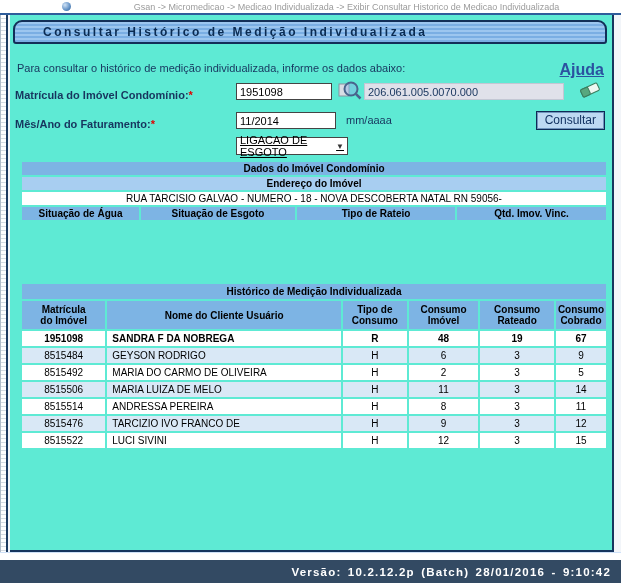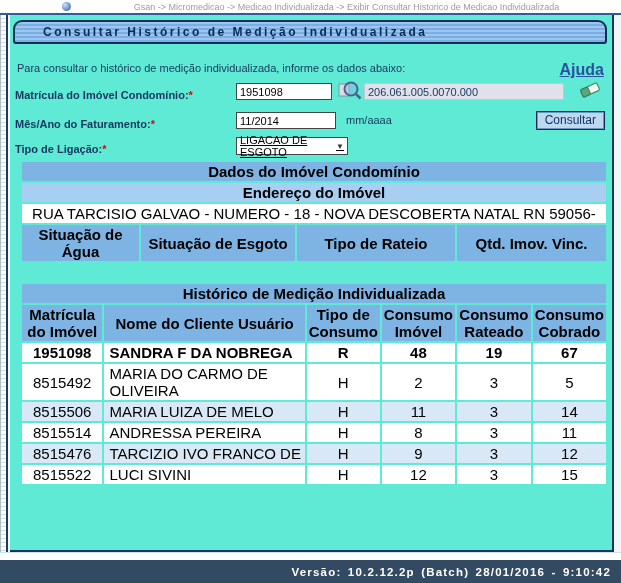--- a/index.html
+++ b/index.html
@@ -31,21 +31,21 @@
   .flabel{font-size:11px;font-weight:bold;color:#17355e;white-space:nowrap;}
   .req{color:#e00000;font-weight:bold;}
   .fld{font-size:11px;color:#000;border:1px solid #444;background:#fff;height:17px;box-sizing:border-box;padding:1px 3px;font-family:"Liberation Sans",sans-serif;}
   .ro{background:#e0e1ea;border:1px solid #c3c7d4;color:#17355e;}
   .hint{font-size:11px;color:#17355e;}
   .btn{font-family:"Liberation Sans",sans-serif;font-size:12px;color:#10305f;background:#bdd9f2;border:1px solid #0e2a55;box-shadow:0 0 0 1px #6f94bd inset;padding:1px 8px 2px 8px;cursor:pointer;}
   .selectbox{width:112px;height:18px;box-sizing:border-box;border:1px solid #444;background:#fff;font-size:11px;color:#000;display:flex;align-items:center;justify-content:space-between;padding:0 3px;cursor:pointer;text-decoration:underline;}
   .selarrow{font-size:8px;color:#333;}
 
   table{border-collapse:separate;border-spacing:2px;}
-  td,th{font-size:15px;color:#000;padding:1px 2px;}
+  td,th{font-size:10px;color:#000;padding:1px 2px;}
   .band{background:#7db4e4;font-weight:bold;text-align:center;}
   .bandlight{background:#a8cef1;font-weight:bold;text-align:center;}
   .wcell{background:#ffffff;text-align:center;}
   .altcell{background:#d9e8f6;}
   .namecell{text-align:left;padding-left:5px;}
   .boldrow td{font-weight:bold;}
 
   .dados{left:10px;top:145px;width:588px;}
   .hist{left:10px;top:267px;width:588px;}
   .hist td{height:13px;}
@@ -99,23 +99,20 @@
     </svg>
   </span>
 
   <div class="abs" style="left:5px;top:99px;">
     <span class="flabel"><span>Mês/Ano do Faturamento:</span><span class="req">*</span></span>
   </div>
   <input class="abs fld" style="left: 226px; top: 97px; width: 100px;" value="11/2014">
   <span class="abs hint" style="left:336px;top:99px;">mm/aaaa</span>
   <button class="abs btn" style="top:96px;right:7px;">Consultar</button>
 
-  <div class="abs" style="left:5px;top:124px;">
-    <span class="flabel"><span>Tipo de Ligação:</span><span class="req">*</span></span>
-  </div>
   <div class="abs selectbox" style="left:226px;top:122px;">
     <span>LIGACAO DE ESGOTO</span>
     <span class="selarrow">▼</span>
   </div>
 
   <table class="abs dados">
     <tbody>
         <tr>
           <td class="band" colspan="4">Dados do Imóvel Condomínio</td>
         </tr>
@@ -154,20 +151,28 @@
     </tr>
     <tr class="boldrow">
       <td class="wcell">1951098</td>
       <td class="wcell namecell">SANDRA F DA NOBREGA</td>
       <td class="wcell">R</td>
       <td class="wcell">48</td>
       <td class="wcell">19</td>
       <td class="wcell">67</td>
     </tr>
     <tr>
+      <td class="wcell altcell">8515484</td>
+      <td class="wcell altcell namecell">GEYSON RODRIGO</td>
+      <td class="wcell altcell">H</td>
+      <td class="wcell altcell">6</td>
+      <td class="wcell altcell">3</td>
+      <td class="wcell altcell">9</td>
+    </tr>
+    <tr>
       <td class="wcell">8515492</td>
       <td class="wcell namecell">MARIA DO CARMO DE OLIVEIRA</td>
       <td class="wcell">H</td>
       <td class="wcell">2</td>
       <td class="wcell">3</td>
       <td class="wcell">5</td>
     </tr>
     <tr>
       <td class="wcell altcell">8515506</td>
       <td class="wcell altcell namecell">MARIA LUIZA DE MELO</td>

